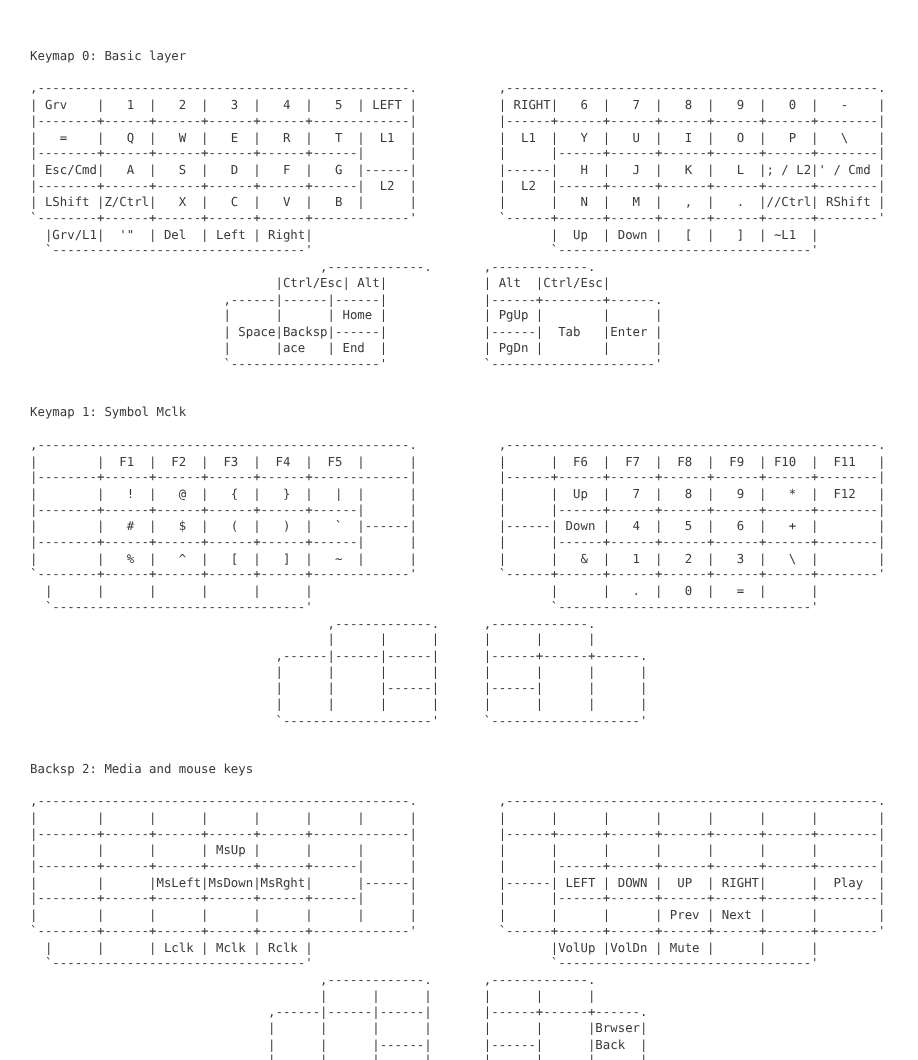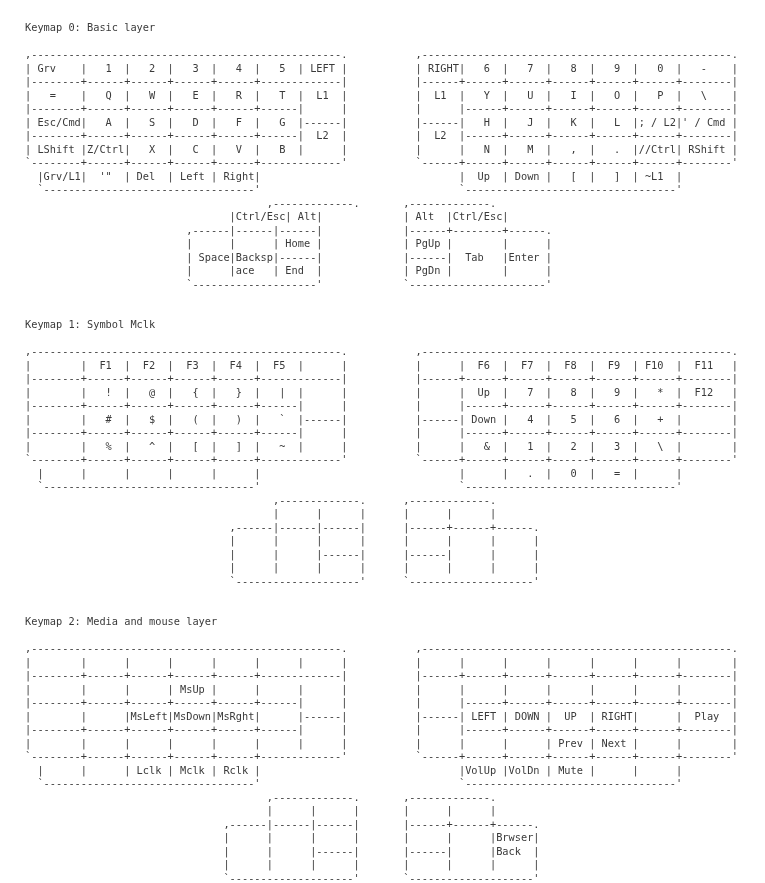--- a/index.html
+++ b/index.html
@@ -21,20 +21,21 @@
   pre {
     margin: 0;
     font: inherit;
     white-space: pre;
   }
   .keymap-title {
     margin-bottom: 13.5px;
   }
   .keymap-section {
     margin-bottom: 27px;
+    margin-top: 20px;
   }
   .keymap-section:last-child {
     margin-bottom: 0;
   }
 </style>
 </head>
 <body>
 
 <div class="doc">
 
@@ -76,21 +77,21 @@
                                         ,-------------.      ,-------------.
                                         |      |      |      |      |      |
                                  ,------|------|------|      |------+------+------.
                                  |      |      |      |      |      |      |      |
                                  |      |      |------|      |------|      |      |
                                  |      |      |      |      |      |      |      |
                                  `--------------------'      `--------------------'</pre>
   </div>
 
   <div class="keymap-section">
-    <pre class="keymap-title">Keymap 2: Media and mouse layer</pre>
+    <pre class="keymap-title">Backsp 2: Media and mouse keys</pre>
     <pre class="keymap-art">,--------------------------------------------------.           ,--------------------------------------------------.
 |        |      |      |      |      |      |      |           |      |      |      |      |      |      |        |
 |--------+------+------+------+------+-------------|           |------+------+------+------+------+------+--------|
 |        |      |      | MsUp |      |      |      |           |      |      |      |      |      |      |        |
 |--------+------+------+------+------+------|      |           |      |------+------+------+------+------+--------|
 |        |      |MsLeft|MsDown|MsRght|      |------|           |------| LEFT | DOWN |  UP  | RIGHT|      |  Play  |
 |--------+------+------+------+------+------|      |           |      |------+------+------+------+------+--------|
 |        |      |      |      |      |      |      |           |      |      |      | Prev | Next |      |        |
 `--------+------+------+------+------+-------------'           `------+------+------+------+------+------+--------'
   |      |      | Lclk | Mclk | Rclk |                                |VolUp |VolDn | Mute |      |      |

